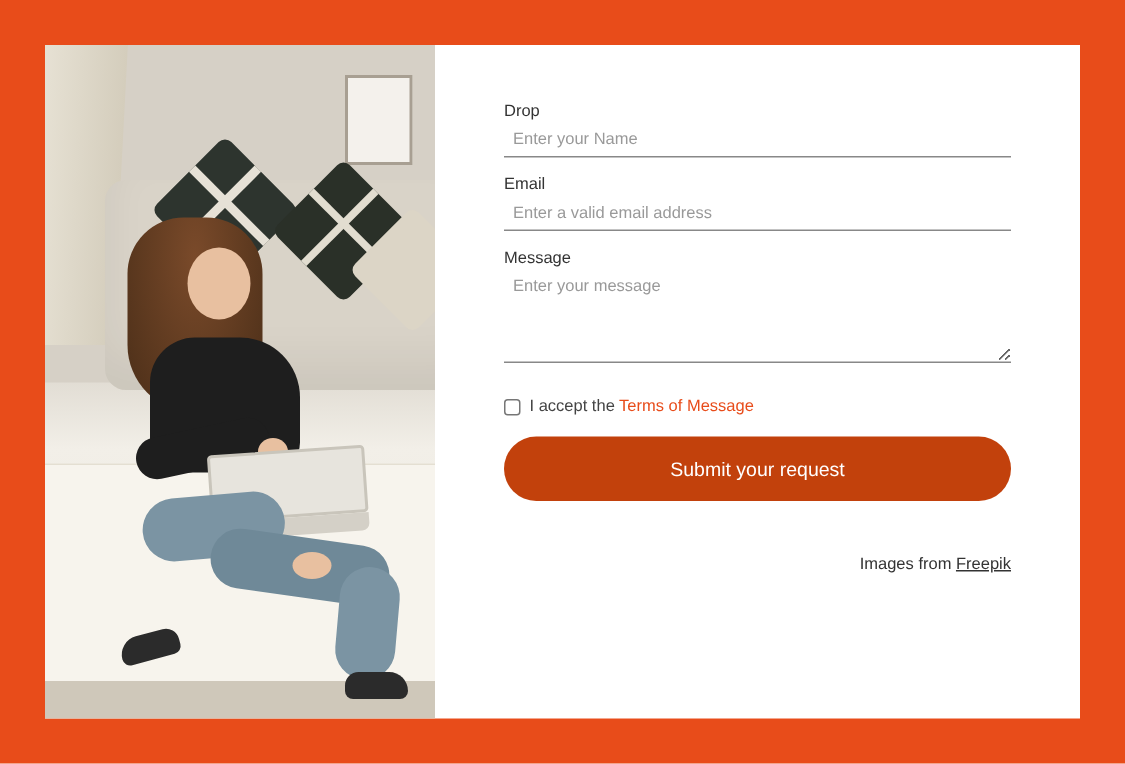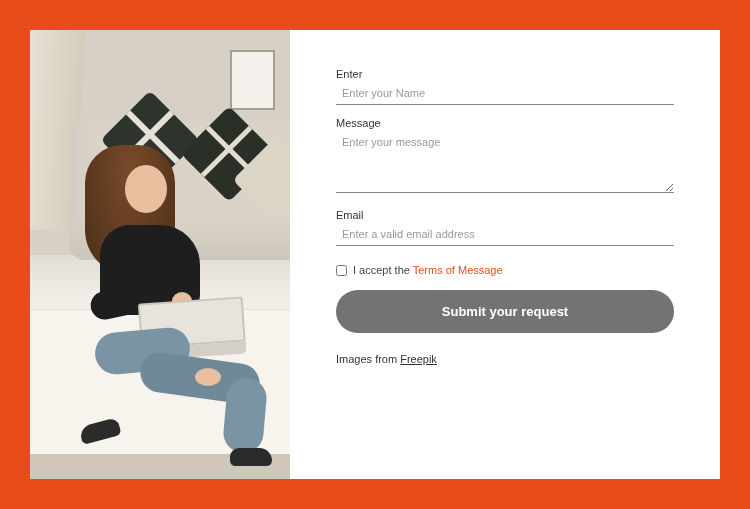--- a/index.html
+++ b/index.html
@@ -95,34 +95,34 @@
       align-items: center;
       gap: 6px;
       font-size: 11px;
       color: #444;
       margin: 6px 0 14px 0;
     }
     .checkbox-row input { width: 11px; height: 11px; }
     .tos-link { color: #e84c1a; text-decoration: none; }
     .submit-btn {
       width: 100%;
-      background: #737373;
+      background: #c2410c;
       color: #fff;
       border: none;
       border-radius: 24px;
       padding: 14px 0;
       font-size: 13px;
-      font-weight: 700;
+      font-weight: 400;
       cursor: pointer;
     }
     .credit {
-      text-align: left;
+      text-align: right;
       font-size: 11px;
       color: #333;
-      margin-top: 20px;
+      margin-top: 36px;
     }
     .credit-link { color: #333; text-decoration: underline; }
   </style>
 </head>
 <body>
 
 <div class="container">
   <div class="image-panel">
     <div class="wall"></div>
     <div class="frame"></div>
@@ -148,32 +148,32 @@
       <div class="shin"></div>
       <div class="knee-rip"></div>
       <div class="foot1"></div>
       <div class="foot2"></div>
     </div>
   </div>
 
   <div class="form-panel">
 
     <div class="field-group">
-      <label class="field-label">Enter</label>
+      <label class="field-label">Drop</label>
       <input type="text" class="text-input" placeholder="Enter your Name" style="">
+    </div>
+
+    <div class="field-group">
+      <label class="field-label">Email</label>
+      <input type="text" class="text-input" placeholder="Enter a valid email address" style="">
     </div>
 
     <div class="field-group">
       <label class="field-label">Message</label>
       <textarea class="text-input" placeholder="Enter your message" style=""></textarea>
-    </div>
-
-    <div class="field-group">
-      <label class="field-label">Email</label>
-      <input type="text" class="text-input" placeholder="Enter a valid email address" style="">
     </div>
 
     <div class="checkbox-row">
       <input type="checkbox" style="">
       <span>
         <span>I accept the </span><a href="#" class="tos-link">Terms of Message</a>
       </span>
     </div>
 
     <button class="submit-btn">Submit your request</button>

